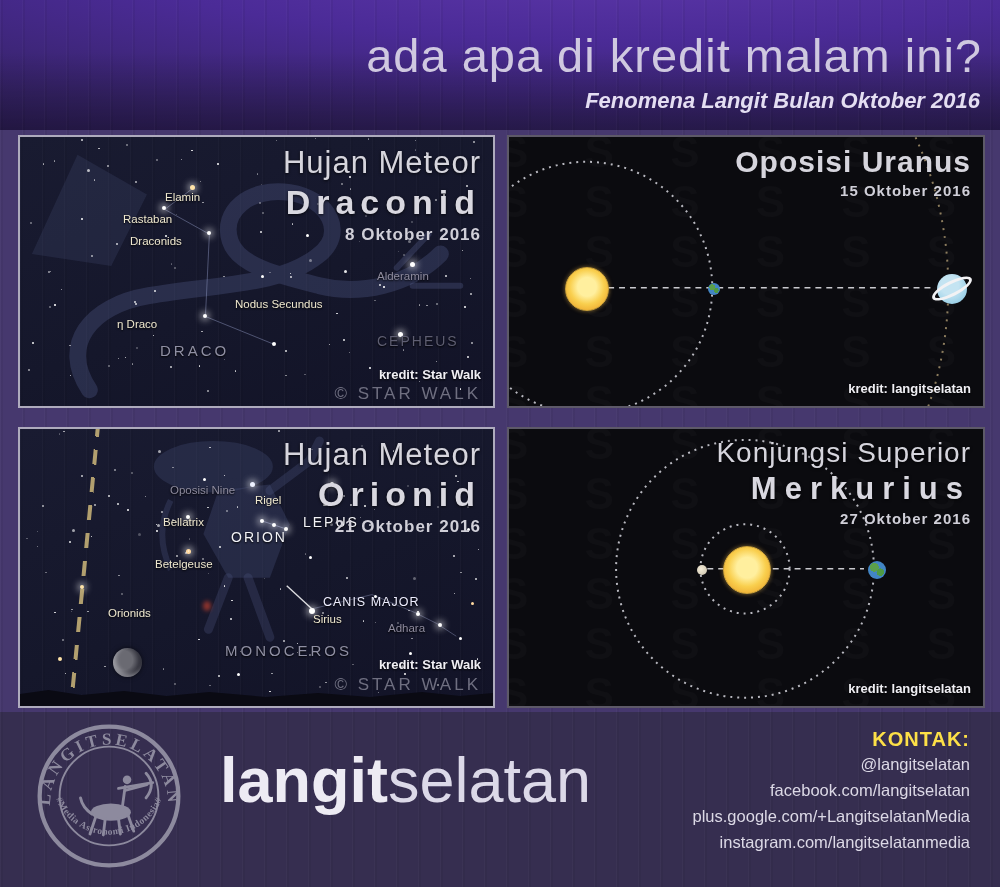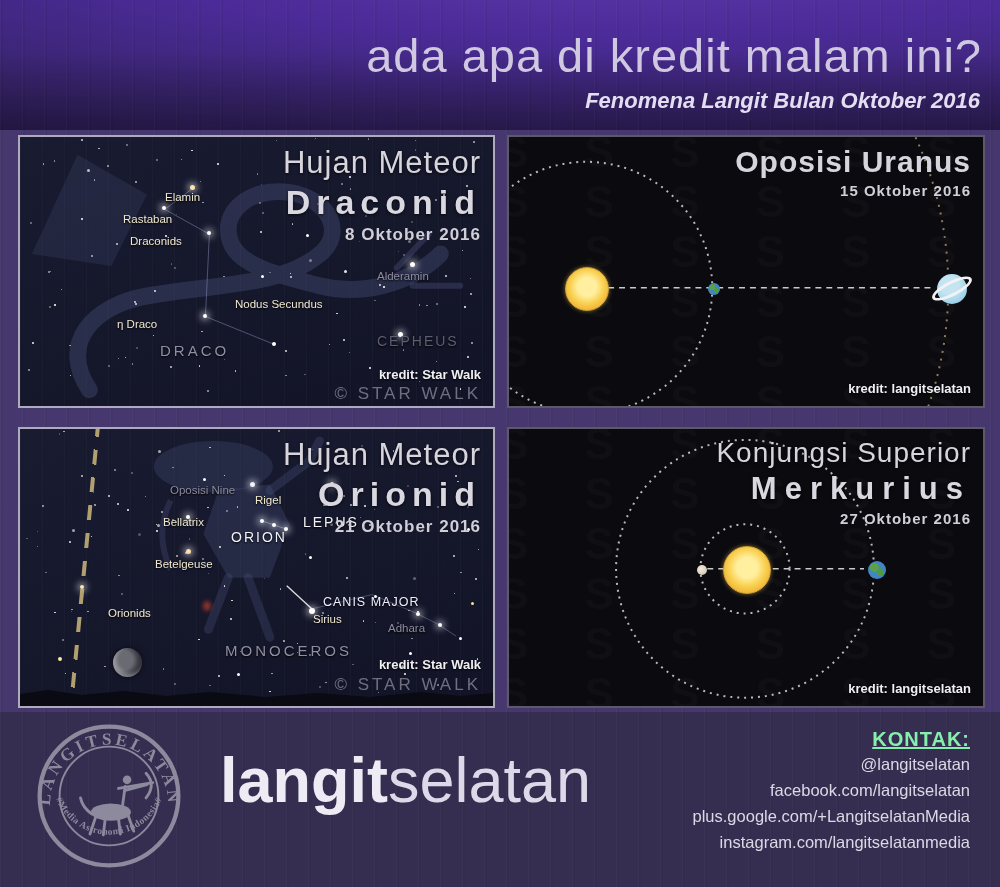--- a/index.html
+++ b/index.html
@@ -90,21 +90,21 @@
   .uranus-ring { position:absolute; left:0; top:14px; width:44px; height:15px; border-radius:50%;
     border:3px solid #f2f2f4; transform:rotate(-27deg); }
 
   
   .footer { position:absolute; left:0; top:712px; width:1000px; height:175px; background:#362e50; }
   .stamp { position:absolute; left:33px; top:8px; width:152px; height:152px; }
   .wordmark { position:absolute; left:220px; top:32px; font-size:63px; color:#edebf3; letter-spacing:0; }
   .wordmark .bold { font-weight:bold; }
   .wordmark .light { font-weight:100; color:#dcd9e8; }
   .kontak { position:absolute; right:30px; top:16px; text-align:right; }
-  .kontak-title { color:#86efac; font-size:20px; font-weight:bold; letter-spacing:1px;text-decoration:underline; }
+  .kontak-title { color:#fde047; font-size:20px; font-weight:bold; letter-spacing:1px; }
   .kontak-line { color:#dcd9e6; font-size:16.5px; font-weight:normal; line-height:26px; }
 </style>
 </head>
 <body>
 
 <div class="poster">
 
   <div class="header">
     <div class="stripes"></div>
     <div class="header-title">ada apa di kredit malam ini?</div>

